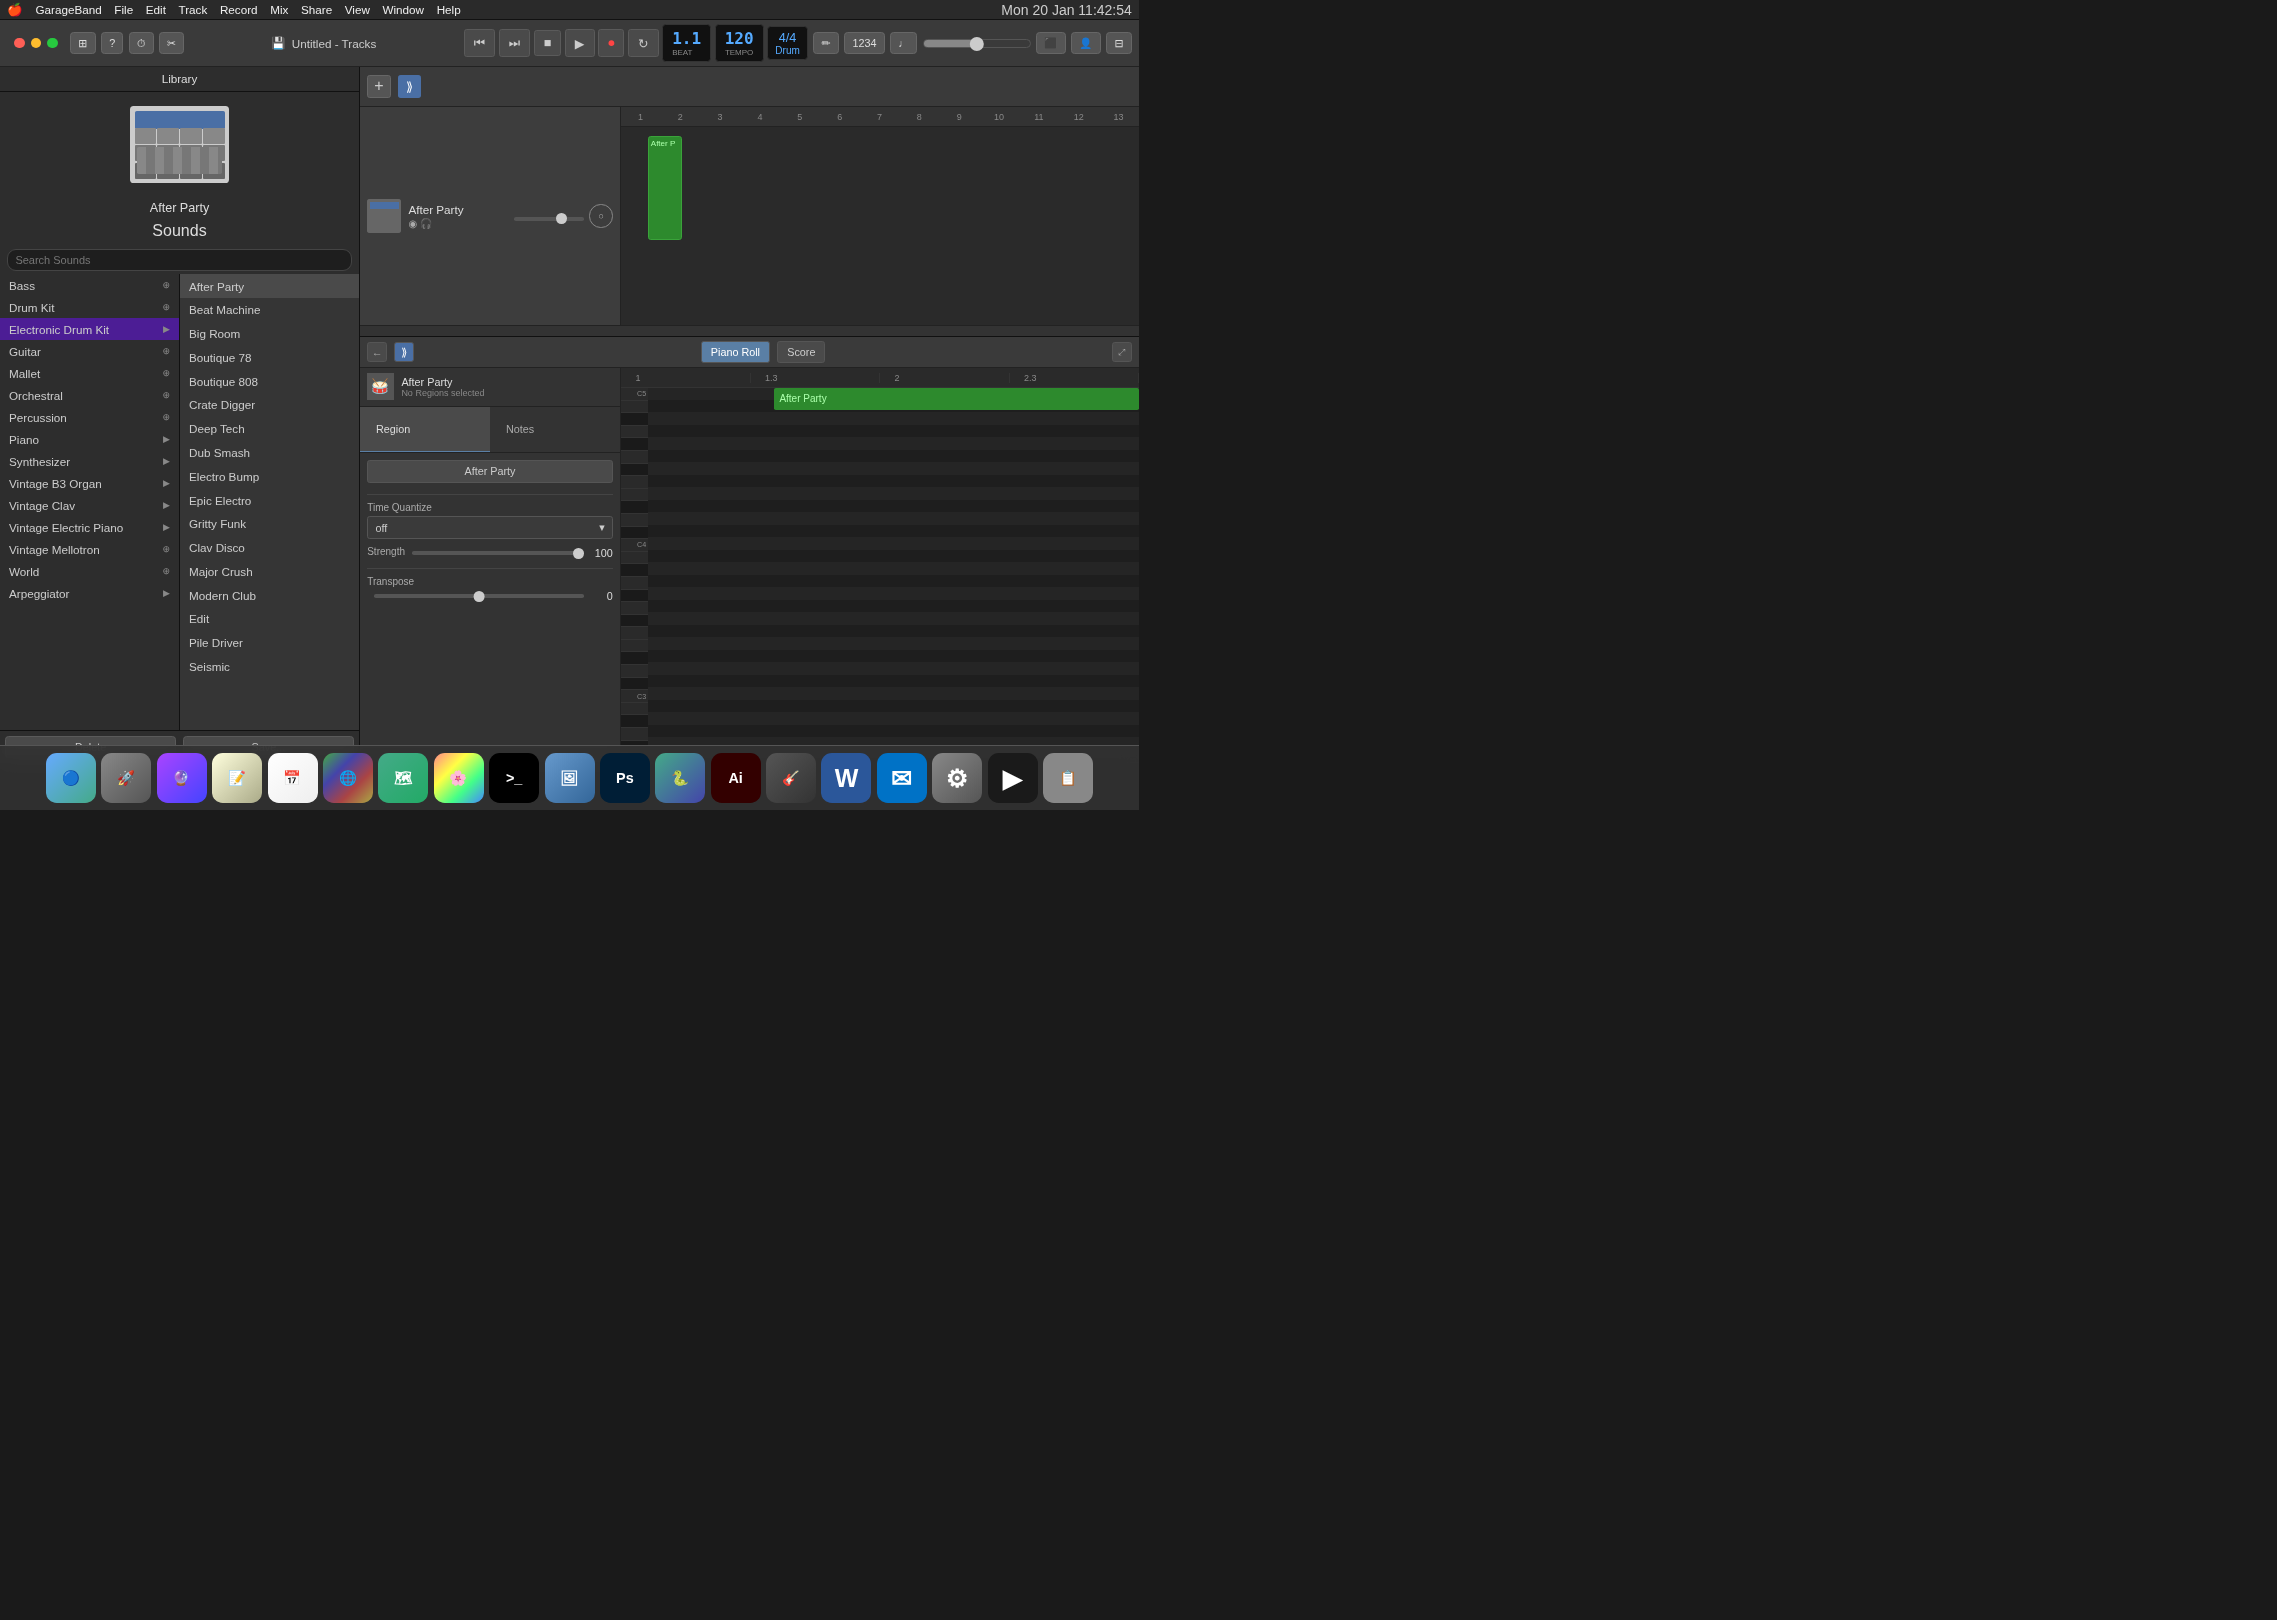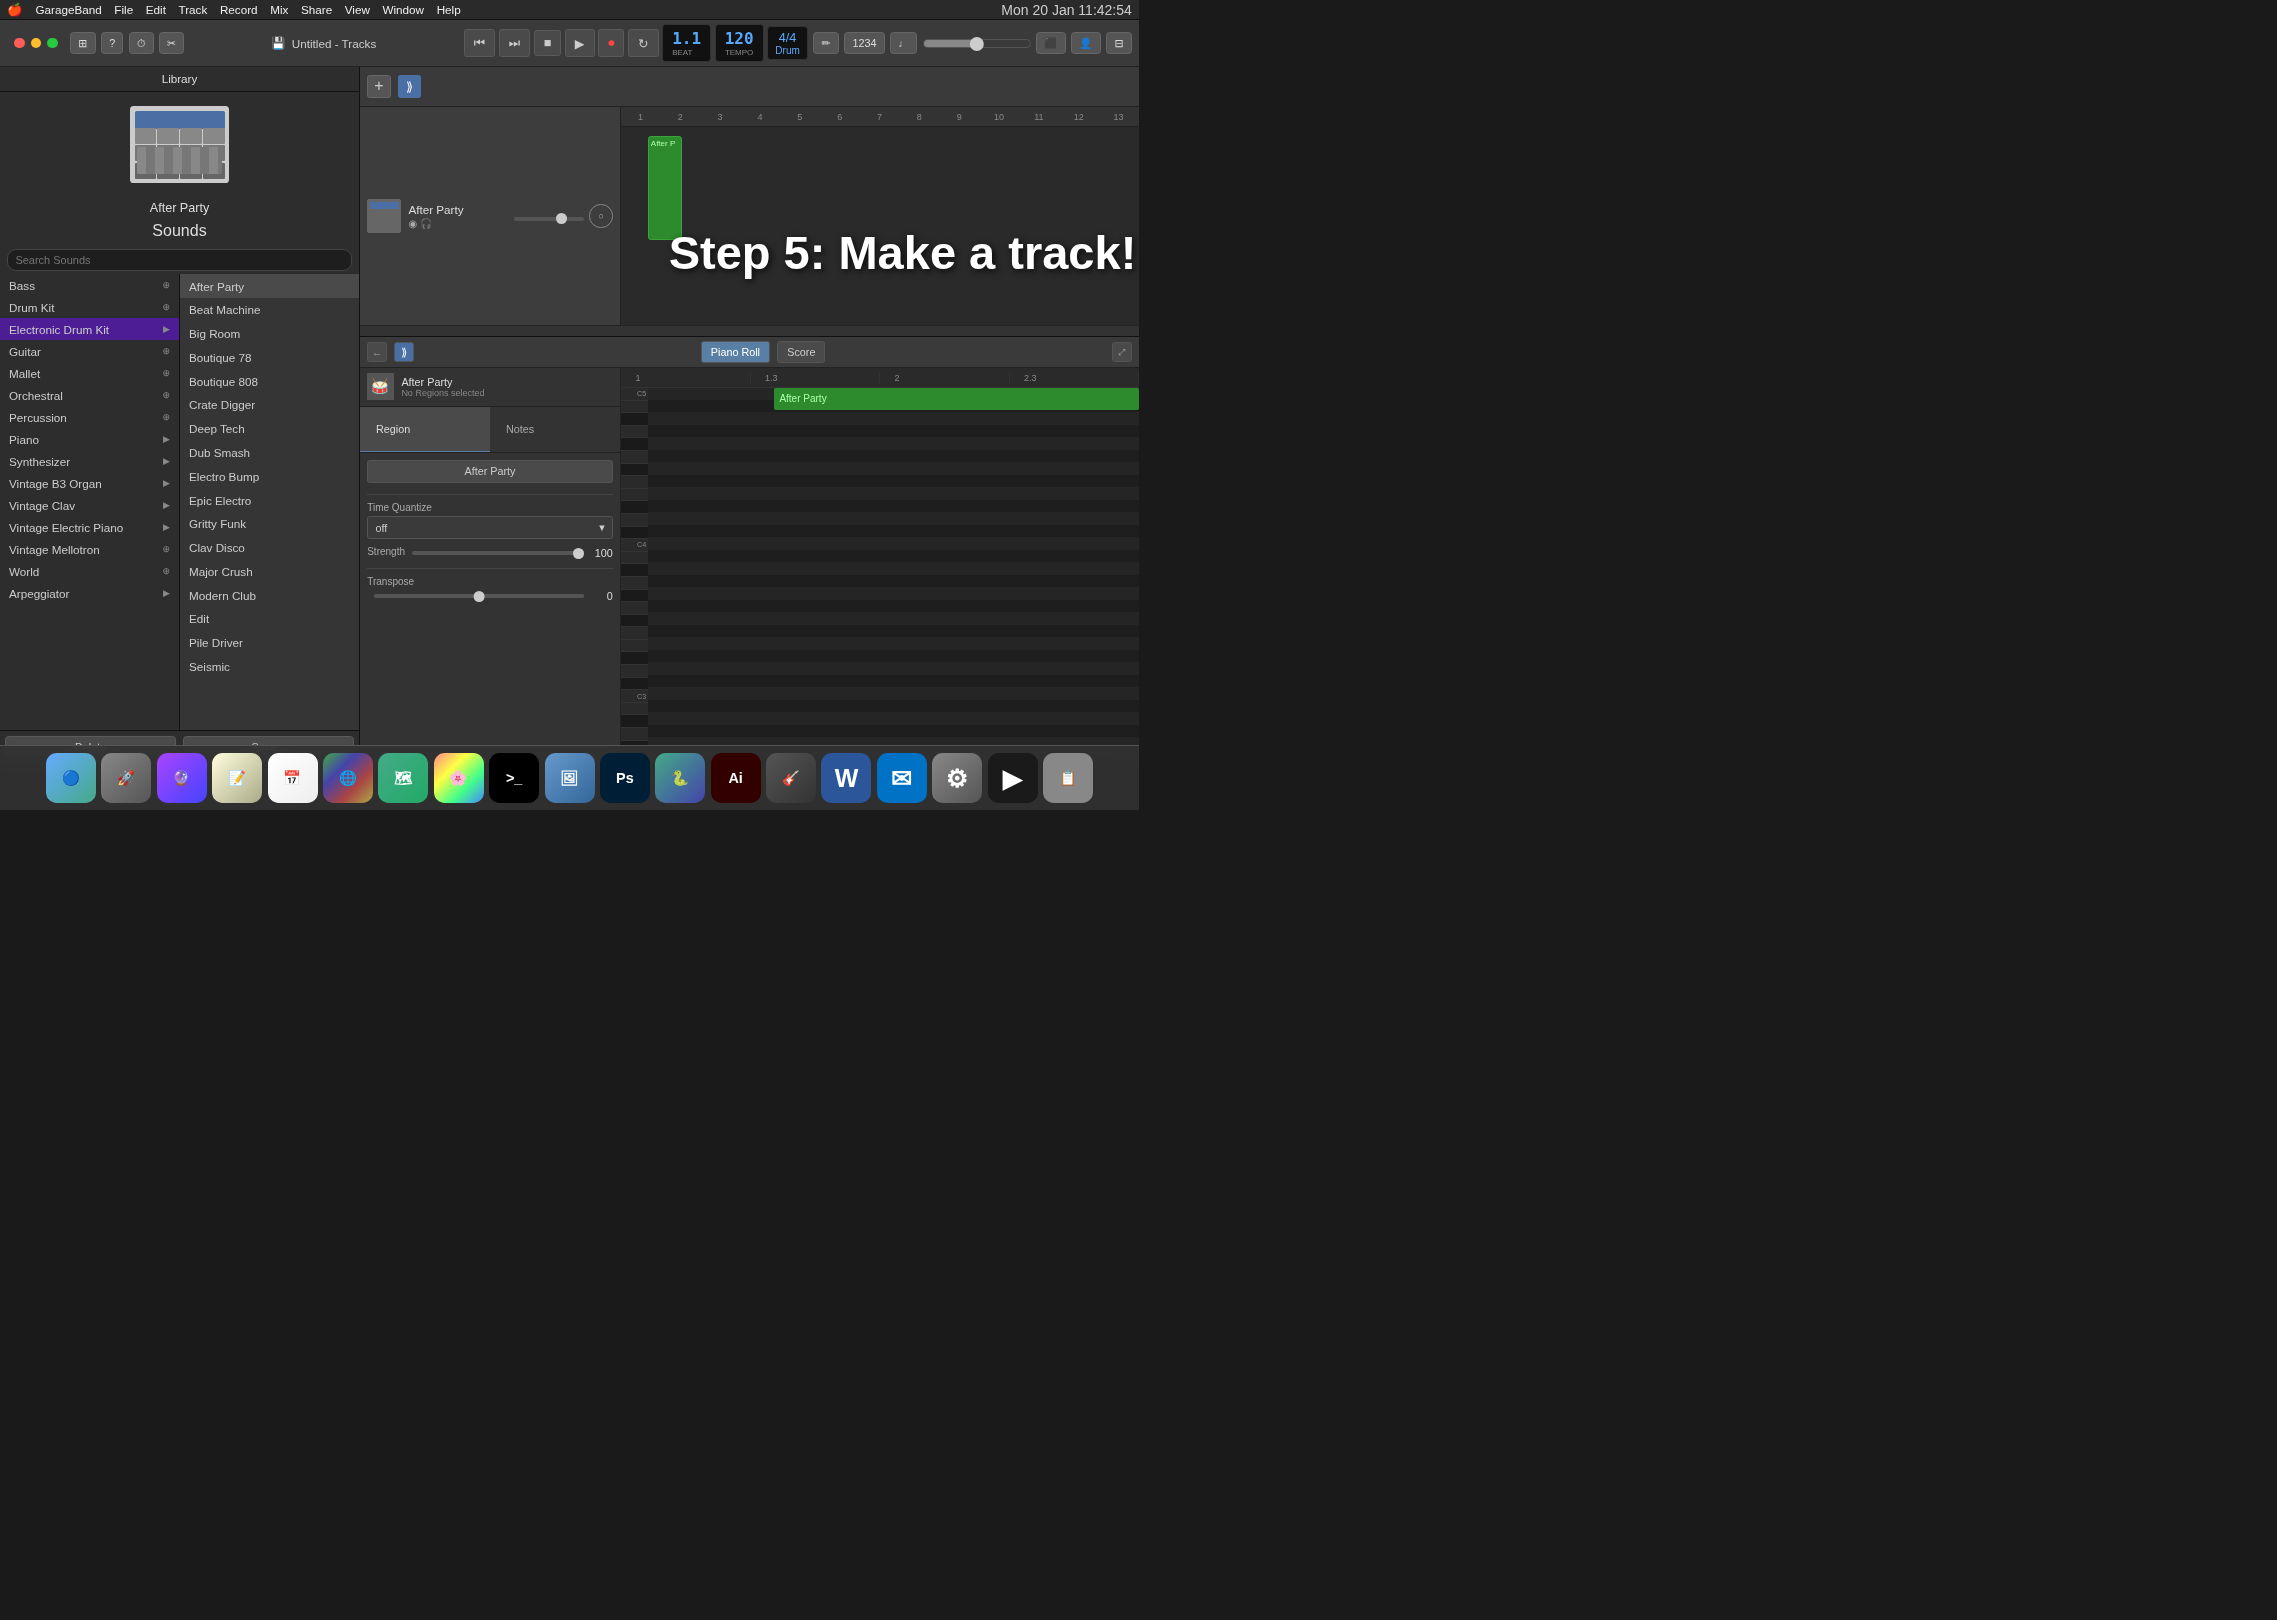--- a/index.html
+++ b/index.html
@@ -869,23 +869,20 @@
               <span class="ruler-mark">11</span>
               <span class="ruler-mark">12</span>
               <span class="ruler-mark">13</span>
             </div>
           <div id="timeline-tracks">
             <div class="green-block">
               <div class="green-block-label">After P</div>
             </div>
           </div>
 
-          <div id="step5-overlay">
-            <div id="step5-text">Step 5: Make a track!</div>
-          </div>
         </div>
       </div>
 
       <div id="track-scrollbar"></div>
     </div>
 
     <div id="piano-roll">
       <div id="piano-roll-header">
         <button style="width:20px;height:20px;background:#4a4a4a;border:0.9px solid #555;border-radius:2.7px;color:#aaa;cursor:pointer;font-size:10.8px;">←</button>
         <button style="width:20px;height:20px;background:#4a6fa5;border:0.9px solid #555;border-radius:2.7px;color:white;cursor:pointer;font-size:10.8px;">⟫</button>

